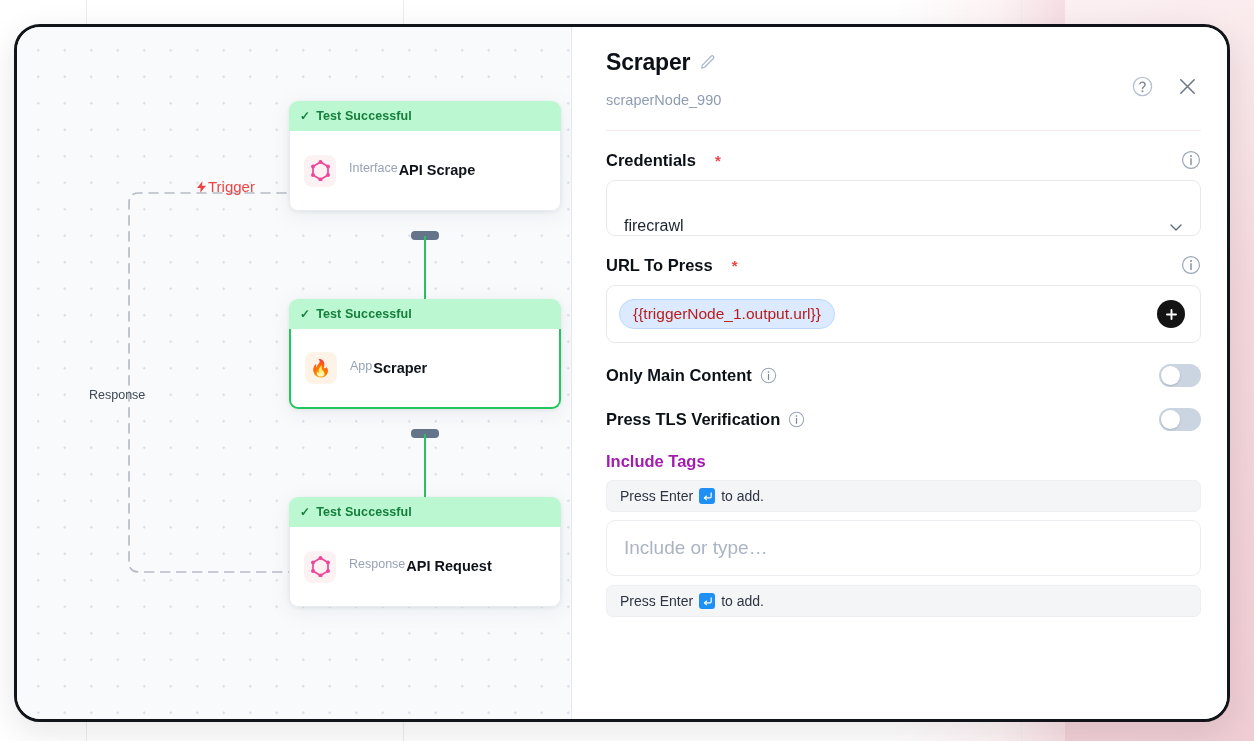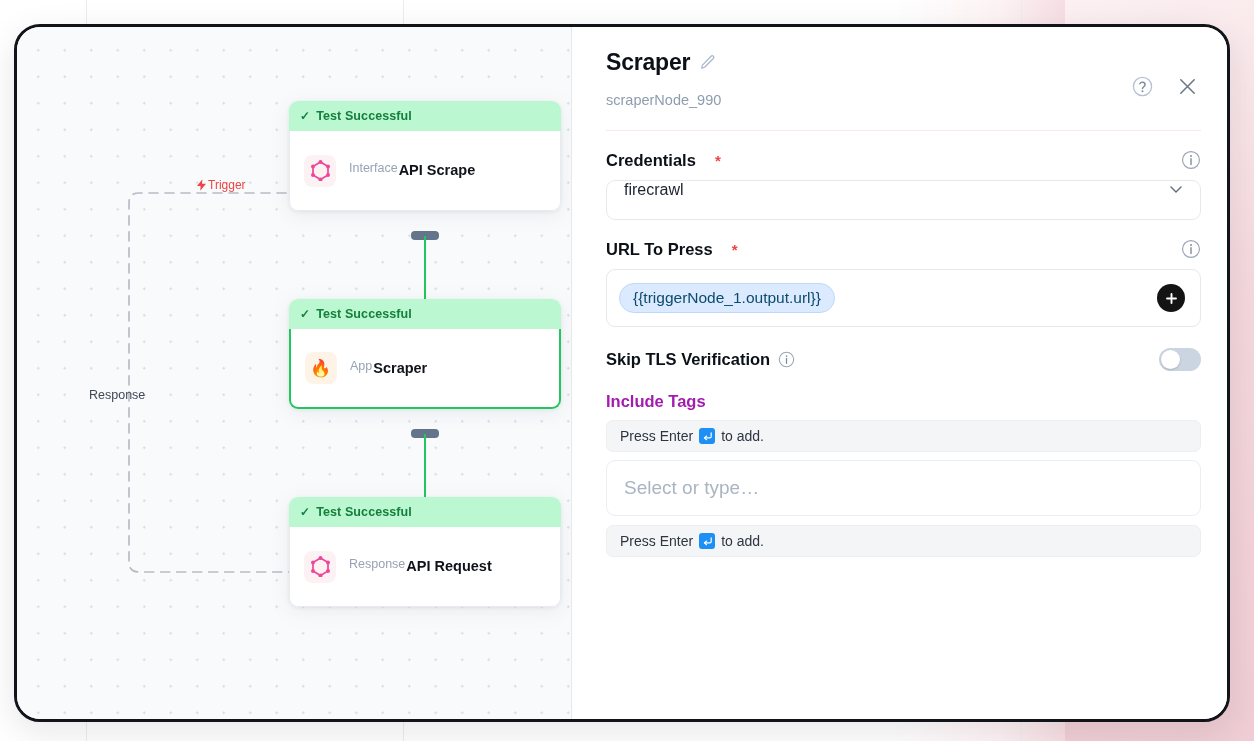--- a/index.html
+++ b/index.html
@@ -49,21 +49,21 @@
   .canvas-divider {
     position: absolute; left: 554px; top: 0; width: 1px; height: 692px;
     background: #e6e8ec;
   }
 
   .dash-path { position: absolute; left: 0; top: 0; }
 
   .trigger-label {
     position: absolute; left: 180px; top: 151px;
     display: flex; align-items: center; gap: 2px;
-    color: #ef4444; font-size: 12px; font-weight: 400;
+    color: #ef4444; font-size: 15px; font-weight: 400;
     white-space: nowrap;
   }
   .bolt { width: 9px; height: 12px; display: inline-block; }
   .response-label {
     position: absolute; left: 72px; top: 361px;
     color: #3f4a56; font-size: 12.5px; white-space: nowrap;
   }
 
   
   .node {
@@ -136,39 +136,39 @@
   .field-label-row { display: flex; align-items: center; justify-content: space-between; }
   .field-label {
     font-size: 16.5px; font-weight: 700; color: #0c1117;
     display: flex; align-items: center; gap: 19px;
   }
   .req { color: #ef4444; font-size: 15px; font-weight: 700; }
   .info-icon { width: 17px; height: 17px; display: block; }
   .info-icon.lg { width: 20px; height: 20px; }
 
   .select-box {
-    margin-top: 10px; height: 40px;
+    margin-top: 10px; height: 56px;
     border: 1px solid #e6e8ec; border-radius: 9px;
     background: #fff;
-    display: flex; align-items: flex-start; justify-content: space-between;
+    display: flex; align-items: flex-end; justify-content: space-between;
     padding: 0 16px 0 17px;
     font-size: 16px; color: #1b2330;
     cursor: pointer;
   }
   .chevron { width: 16px; height: 16px; display: block; }
 
   .url-box {
     margin-top: 10px; min-height: 58px;
     border: 1px solid #e6e8ec; border-radius: 9px;
     background: #fff;
     display: flex; align-items: center; justify-content: space-between;
     padding: 0 15px 0 12px;
   }
   .chip {
-    background: #dbeafe; border: 1px solid #bcd9fb; color: #0c4a6e;
+    background: #dbeafe; border: 1px solid #bcd9fb; color: #b91c1c;
     border-radius: 999px; padding: 5px 13px 6px;
     font-size: 15.5px; line-height: 1.1; white-space: nowrap;
   }
   .plus-btn {
     width: 28px; height: 28px; border-radius: 50%;
     background: #141414; color: #fff;
     display: flex; align-items: center; justify-content: center;
     font-size: 19px; line-height: 1; font-weight: 400; cursor: pointer;
     flex: 0 0 28px;
   }
@@ -377,24 +377,39 @@
         <div class="url-box">
           <span class="chip">{{triggerNode_1.output.url}}</span>
           <span class="plus-btn">
             <svg width="15" height="15" viewBox="0 0 15 15">
               <path d="M7.5 3 V12 M3 7.5 H12" stroke="#ffffff" stroke-width="1.9" stroke-linecap="round"></path>
             </svg>
           </span>
         </div>
       </div>
 
-
       <div class="toggle-row">
         <span class="toggle-label">
-          <span>Skip TLS Verification</span>
+          <span>Only Main Content</span>
+          <span class="icon-btn">
+            <svg class="info-icon" viewBox="0 0 22 22">
+              <circle cx="11" cy="11" r="9.3" fill="none" stroke="#9aa6b5" stroke-width="1.4"></circle>
+              <circle cx="11" cy="6.6" r="1.05" fill="#7b8795"></circle>
+              <path d="M11 9.6 v6.3" stroke="#7b8795" stroke-width="1.6" stroke-linecap="round"></path>
+            </svg>
+          </span>
+        </span>
+        <span class="switch">
+          <span class="knob"></span>
+        </span>
+      </div>
+
+      <div class="toggle-row">
+        <span class="toggle-label">
+          <span>Press TLS Verification</span>
           <span class="icon-btn">
             <svg class="info-icon" viewBox="0 0 22 22">
               <circle cx="11" cy="11" r="9.3" fill="none" stroke="#9aa6b5" stroke-width="1.4"></circle>
               <circle cx="11" cy="6.6" r="1.05" fill="#7b8795"></circle>
               <path d="M11 9.6 v6.3" stroke="#7b8795" stroke-width="1.6" stroke-linecap="round"></path>
             </svg>
           </span>
         </span>
         <span class="switch">
           <span class="knob"></span>
@@ -406,21 +421,21 @@
         <span>Press Enter</span>
         <span class="enter-key">
           <svg width="11" height="11" viewBox="0 0 12 12">
             <path d="M10 2 V6.2 a1.3 1.3 0 0 1 -1.3 1.3 H3" fill="none" stroke="#ffffff" stroke-width="1.3" stroke-linecap="round" stroke-linejoin="round"></path>
             <path d="M5 5.5 L2.6 7.5 L5 9.5" fill="none" stroke="#ffffff" stroke-width="1.3" stroke-linecap="round" stroke-linejoin="round"></path>
           </svg>
         </span>
         <span>to add.</span>
       </div>
       <div class="tag-input">
-        <span>Select or type…</span>
+        <span>Include or type…</span>
       </div>
 
       <div class="hint-box">
         <span>Press Enter</span>
         <span class="enter-key">
           <svg width="11" height="11" viewBox="0 0 12 12">
             <path d="M10 2 V6.2 a1.3 1.3 0 0 1 -1.3 1.3 H3" fill="none" stroke="#ffffff" stroke-width="1.3" stroke-linecap="round" stroke-linejoin="round"></path>
             <path d="M5 5.5 L2.6 7.5 L5 9.5" fill="none" stroke="#ffffff" stroke-width="1.3" stroke-linecap="round" stroke-linejoin="round"></path>
           </svg>
         </span>

